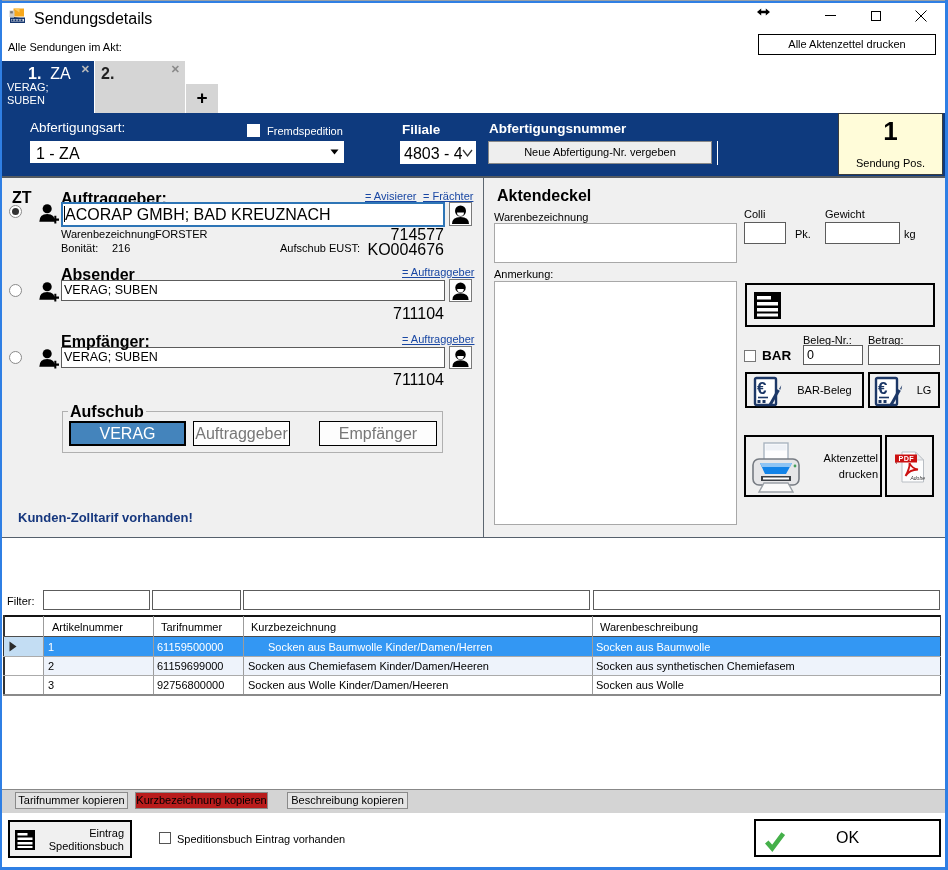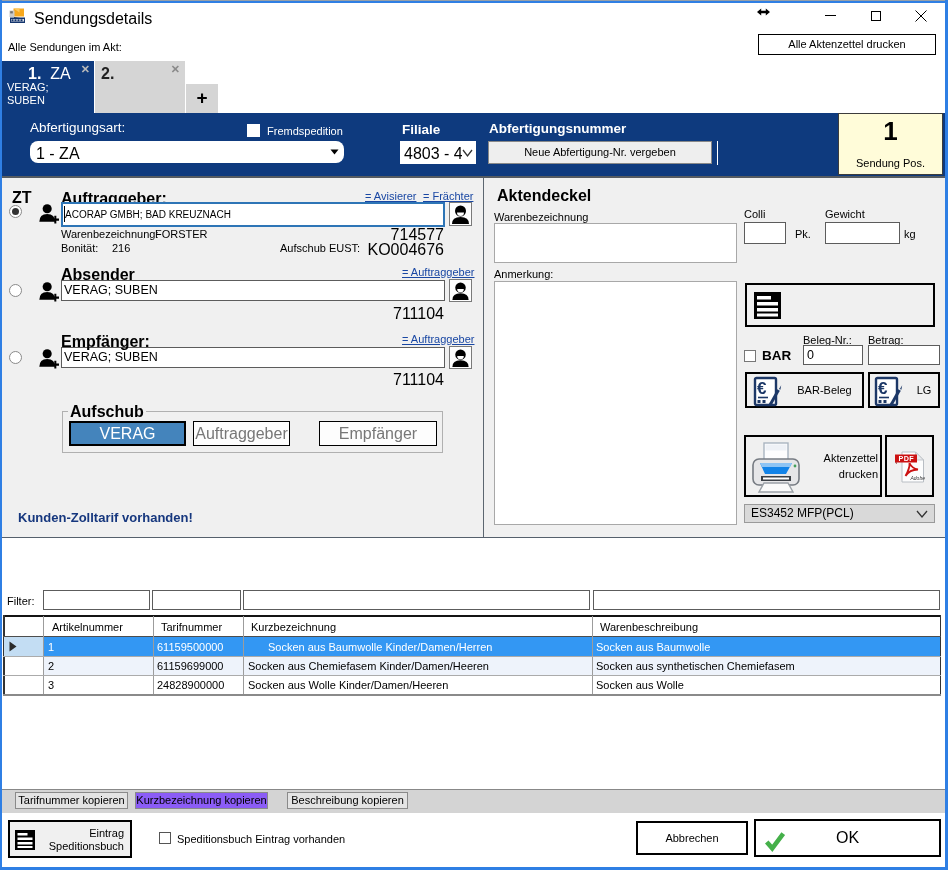--- a/index.html
+++ b/index.html
@@ -60,21 +60,21 @@
   </div>
   <div class="abs" style="left:95px;top:61px;width:90px;height:52px;background:#d5d5d5;">
     <div class="abs f12" style="left:6px;top:4px;font-weight:bold;color:#222;">2.</div>
     <div class="abs" style="right:5px;top:2px;color:#8a8a8a;font-size:11px;font-weight:bold;">✕</div>
   </div>
   <div class="abs" style="left:186px;top:84px;width:32px;height:29px;background:#d5d5d5;text-align:center;font-size:19px;font-weight:bold;line-height:27px;">+</div>
 
   <div class="abs navy" style="left:2px;top:113px;width:943px;height:63px;"></div>
   <div class="abs" style="left:2px;top:176px;width:943px;height:2px;background:#555b61;"></div>
   <div class="abs" style="left:30px;top:120px;color:#fff;font-size:13.5px;">Abfertigungsart:</div>
-  <div class="abs" style="left:30px;top:141px;width:314px;height:22px;background:#fff;border-radius:8px;">
+  <div class="abs" style="left:30px;top:141px;width:314px;height:22px;background:#fff;">
     <div class="abs f12" style="left:6px;top:4px;">1 - ZA</div>
     <svg class="abs" style="right:5px;top:8px;" width="9" height="6">
         <path d="M0.5 0.5 L4.5 5.5 L8.5 0.5" fill="#000"></path>
       </svg>
   </div>
   <div class="abs" style="left:247px;top:124px;width:13px;height:13px;background:#fff;"></div>
   <div class="abs" style="left:267px;top:125px;color:#fff;">Fremdspedition</div>
   <div class="abs b" style="left:402px;top:122px;color:#fff;font-size:13.5px;">Filiale</div>
   <div class="abs" style="left:400px;top:141px;width:76px;height:23px;background:#fff;">
     <div class="abs f12" style="left:4px;top:4px;white-space:nowrap;overflow:hidden;width:58px;">4803 - 4803</div>
@@ -113,21 +113,21 @@
     <circle cx="10.5" cy="6.5" r="5.2" fill="#000"></circle>
     <path d="M1.5 21.5 Q1.5 12.5 10.5 12.5 Q19.5 12.5 19.5 21.5 Z" fill="#000"></path>
     <path d="M19.8 14.5 v9 M15.3 19 h9" stroke="#000" stroke-width="2.3"></path>
   </svg>
   <svg class="abs" style="left:38px;top:348px;" width="21" height="21" viewBox="0 0 24 24">
     <circle cx="10.5" cy="6.5" r="5.2" fill="#000"></circle>
     <path d="M1.5 21.5 Q1.5 12.5 10.5 12.5 Q19.5 12.5 19.5 21.5 Z" fill="#000"></path>
     <path d="M19.8 14.5 v9 M15.3 19 h9" stroke="#000" stroke-width="2.3"></path>
   </svg>
 
-  <div class="abs" style="left:61px;top:202px;width:384px;height:25px;background:#fff;border:2px solid #2e75b6;line-height:21px;font-size:10px;padding-left:2px;">ACORAP GMBH; BAD KREUZNACH<span class="abs" style="left:1px;top:2px;width:1px;height:16px;background:#000;"></span></div>
+  <div class="abs" style="left:61px;top:202px;width:384px;height:25px;background:#fff;border:2px solid #2e75b6;line-height:21px;font-size:16px;padding-left:2px;">ACORAP GMBH; BAD KREUZNACH<span class="abs" style="left:1px;top:2px;width:1px;height:16px;background:#000;"></span></div>
   <div class="abs" style="left:61px;top:280px;width:384px;height:21px;background:#fff;border:1px solid #5c5c5c;line-height:19px;font-size:12.5px;padding-left:2px;">VERAG; SUBEN</div>
   <div class="abs" style="left:61px;top:347px;width:384px;height:21px;background:#fff;border:1px solid #5c5c5c;line-height:19px;font-size:12.5px;padding-left:2px;">VERAG; SUBEN</div>
 
   <div class="abs" style="left:449px;top:202px;width:23px;height:24px;border:1px solid #7a7a7a;background:#fdfdfd;">
     <svg width="21" height="22" viewBox="0 0 21 22">
         <circle cx="10.5" cy="8" r="5.5" fill="#000"></circle>
         <path d="M7 9.5 h7 a3.5 3.5 0 0 1 -7 0 Z" fill="#fff"></path>
         <path d="M2 21 Q2 14 10.5 14 Q19 14 19 21 Z" fill="#000"></path>
       </svg>
   </div>
@@ -242,25 +242,20 @@
     <svg class="abs" style="left:8px;top:14px;" width="30" height="32" viewBox="0 0 30 32">
       <path d="M7 1 h13.5 l8 8 v22 h-21.5 Z" fill="#fdfdfd" stroke="#b9bec4" stroke-width="1"></path>
       <path d="M20.5 1 l8 8 h-8 Z" fill="#e8eaec" stroke="#b9bec4" stroke-width="0.8"></path>
       <rect x="0" y="3.5" width="22" height="8" fill="#c11"></rect>
       <path d="M0 11.5 l1.8 1.5 v-1.5 Z" fill="#7a0c0c"></path>
       <text x="3.5" y="10.2" font-size="7.2" font-weight="bold" fill="#fff" font-family="Liberation Sans" letter-spacing="0.4">PDF</text>
       <path d="M14.5 12 q2.5 5.5 8.5 6.5 q-8.5 0 -12.5 6.5 q4.5 -8 4 -13" fill="none" stroke="#c11" stroke-width="1.8"></path>
       <text x="15.5" y="29" font-size="5" font-style="italic" fill="#333" font-family="Liberation Sans">Adobe</text>
     </svg>
   </div>
-  <div class="abs" style="left:744px;top:504px;width:191px;height:19px;background:#d9d9d9;border:1px solid #9a9a9a;font-size:12px;line-height:17px;padding-left:6px;">ES3452 MFP(PCL)
-    <svg class="abs" style="right:6px;top:4px;" width="12" height="10">
-        <path d="M1 2 L6 8 L11 2" fill="none" stroke="#333" stroke-width="1.3"></path>
-      </svg>
-  </div>
 
   <div class="abs" style="left:7px;top:595px;">Filter:</div>
   <div class="abs inp" style="left:43px;top:590px;width:107px;height:20px;"></div>
   <div class="abs inp" style="left:152px;top:590px;width:89px;height:20px;"></div>
   <div class="abs inp" style="left:243px;top:590px;width:347px;height:20px;"></div>
   <div class="abs inp" style="left:593px;top:590px;width:347px;height:20px;"></div>
 
   <div class="abs" style="left:3px;top:615px;width:938px;height:82px;background:#fff;">
 
     <div class="abs" style="left:0;top:0;width:938px;height:2px;background:#141414;"></div>
@@ -292,42 +287,41 @@
 
     <div class="abs" style="left:45px;top:26px;color:#fff;">1</div>
     <div class="abs" style="left:154px;top:26px;color:#fff;">61159500000</div>
     <div class="abs" style="left:245px;top:26px;color:#fff;margin-left:20px;">Socken aus Baumwolle Kinder/Damen/Herren</div>
     <div class="abs" style="left:593px;top:26px;color:#fff;">Socken aus Baumwolle</div>
     <div class="abs" style="left:45px;top:45px;">2</div>
     <div class="abs" style="left:154px;top:45px;">61159699000</div>
     <div class="abs" style="left:245px;top:45px;">Socken aus Chemiefasem Kinder/Damen/Heeren</div>
     <div class="abs" style="left:593px;top:45px;">Socken aus synthetischen Chemiefasem</div>
     <div class="abs" style="left:45px;top:64px;">3</div>
-    <div class="abs" style="left:154px;top:64px;">24828900000</div>
+    <div class="abs" style="left:154px;top:64px;">92756800000</div>
     <div class="abs" style="left:245px;top:64px;">Socken aus Wolle Kinder/Damen/Heeren</div>
     <div class="abs" style="left:593px;top:64px;">Socken aus Wolle</div>
   </div>
 
   <div class="abs" style="left:2px;top:789px;width:943px;height:24px;background:#d4d4d4;border-top:1px solid #888;"></div>
   <div class="abs" style="left:15px;top:792px;width:113px;height:17px;background:#e3e3e3;border:1px solid #8a8a8a;text-align:center;line-height:14px;white-space:nowrap;">Tarifnummer kopieren</div>
-  <div class="abs" style="left:135px;top:792px;width:133px;height:17px;background:#8b5cf6;border:1px solid #8a8a8a;text-align:center;line-height:14px;white-space:nowrap;">Kurzbezeichnung kopieren</div>
+  <div class="abs" style="left:135px;top:792px;width:133px;height:17px;background:#b91c1c;border:1px solid #8a8a8a;text-align:center;line-height:14px;white-space:nowrap;">Kurzbezeichnung kopieren</div>
   <div class="abs" style="left:287px;top:792px;width:121px;height:17px;background:#e3e3e3;border:1px solid #8a8a8a;text-align:center;line-height:14px;white-space:nowrap;">Beschreibung kopieren</div>
 
   <div class="abs btn-dark" style="left:8px;top:820px;width:124px;height:38px;">
     <svg class="abs" style="left:5px;top:8px;" width="20" height="20" viewBox="0 0 20 20">
       <rect width="20" height="20" fill="#000"></rect>
       <rect x="2.5" y="3" width="10" height="2.5" fill="#fff"></rect>
       <rect x="2.5" y="7.5" width="15" height="2.5" fill="#fff"></rect>
       <rect x="2.5" y="12" width="15" height="2.5" fill="#fff"></rect>
       <rect x="2.5" y="16" width="15" height="2" fill="#fff"></rect>
     </svg>
     <div class="abs" style="right:6px;top:5px;width:90px;text-align:right;line-height:13px;">Eintrag<br>Speditionsbuch</div>
   </div>
   <div class="abs" style="left:159px;top:832px;width:12px;height:12px;background:#fff;border:1px solid #555;"></div>
   <div class="abs" style="left:177px;top:833px;">Speditionsbuch Eintrag vorhanden</div>
-  <div class="abs" style="left:636px;top:821px;width:112px;height:34px;background:#fff;border:2px solid #000;text-align:center;line-height:30px;">Abbrechen</div>
   <div class="abs" style="left:754px;top:819px;width:187px;height:38px;background:#fff;border:2px solid #000;">
     <svg class="abs" style="left:8px;top:9px;" width="22" height="22" viewBox="0 0 24 24">
         <path d="M3 13 L9 20 L21 4" fill="none" stroke="#45b04a" stroke-width="5"></path>
       </svg>
     <div class="abs f12" style="left:0;top:0;width:100%;text-align:center;line-height:34px;">OK</div>
   </div>
 </div>
 
 </body></html>

